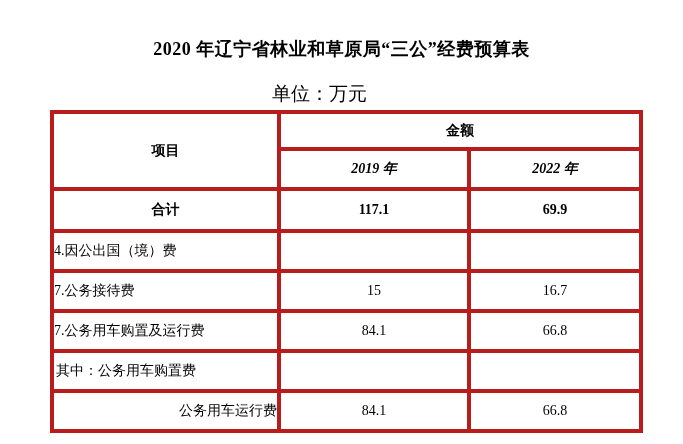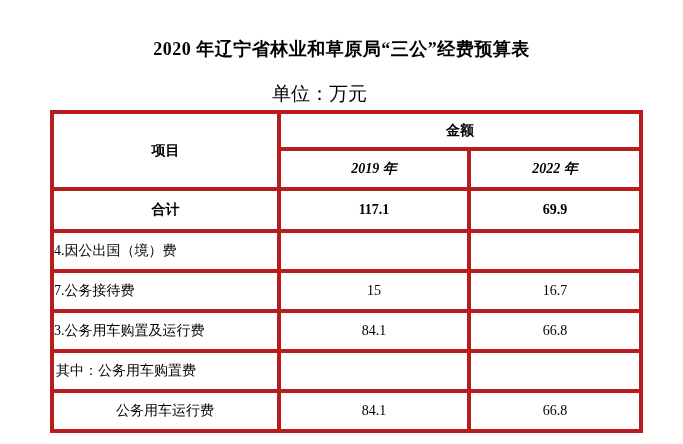--- a/index.html
+++ b/index.html
@@ -66,21 +66,21 @@
   .col-y2020 { width: 172px; }
   tr.h-row1 { height: 37px; }
   tr.h-row2 { height: 40px; font-style: italic; }
   tr.row-total { height: 42px; }
   tr.row-data { height: 40px; }
   td.cell-label {
     text-align: left;
     padding-left: 5px;
   }
   td.cell-label.indent-1 { padding-left: 2px; }
-  td.cell-label.indent-2 { padding-left: 62px; }
+  td.cell-label.indent-2 { padding-left: 62px; text-align: right; }
   td.cell-value {
     text-align: center;
   }
   tr.row-total td {
     font-weight: bold;
   }
   tr.row-total td.cell-label {
     text-align: center;
     padding-left: 0;
   }
@@ -120,21 +120,21 @@
         <td class="cell-label">4.因公出国（境）费</td>
         <td class="cell-value"></td>
         <td class="cell-value"></td>
       </tr>
       <tr class="row-data">
         <td class="cell-label">7.公务接待费</td>
         <td class="cell-value">15</td>
         <td class="cell-value">16.7</td>
       </tr>
       <tr class="row-data">
-        <td class="cell-label">3.公务用车购置及运行费</td>
+        <td class="cell-label">7.公务用车购置及运行费</td>
         <td class="cell-value">84.1</td>
         <td class="cell-value">66.8</td>
       </tr>
       <tr class="row-data">
         <td class="cell-label indent-1">其中：公务用车购置费</td>
         <td class="cell-value"></td>
         <td class="cell-value"></td>
       </tr>
       <tr class="row-data">
         <td class="cell-label indent-2">公务用车运行费</td>

